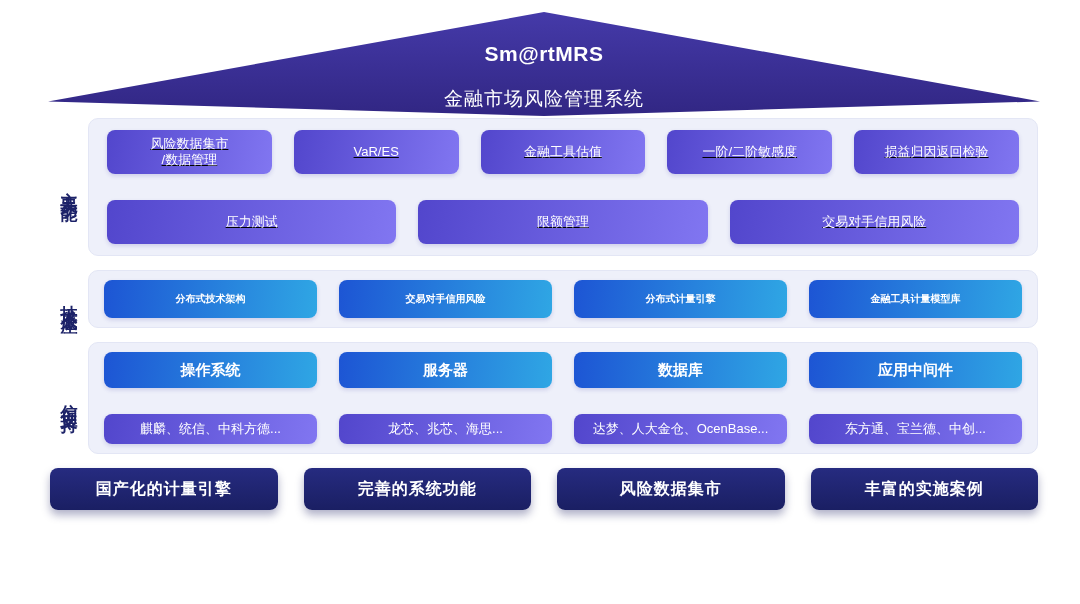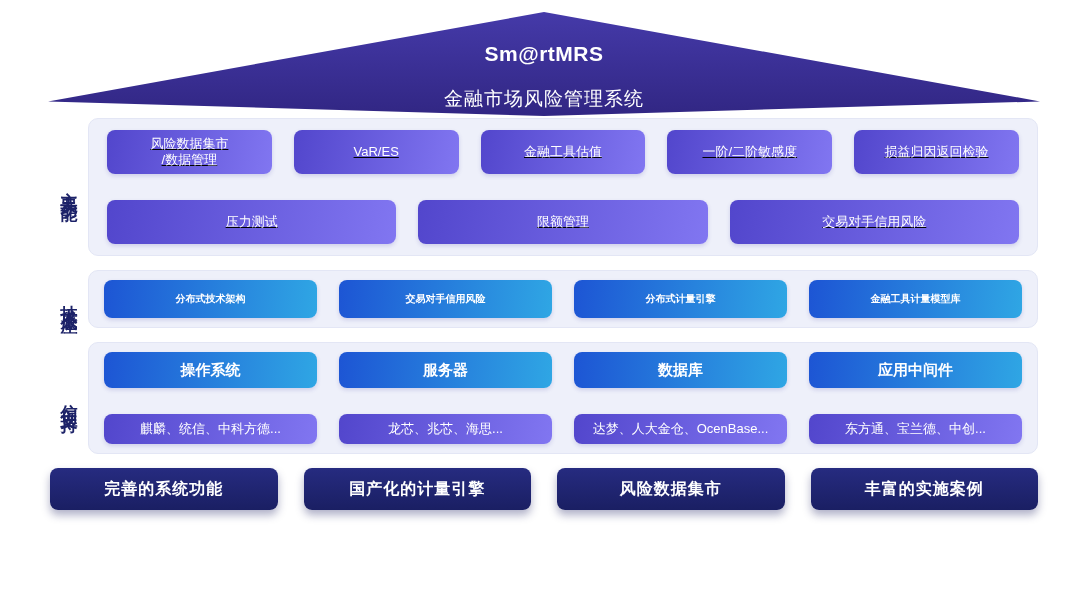--- a/index.html
+++ b/index.html
@@ -113,20 +113,20 @@
         <div class="row">
           <div class="btn purple vendor">麒麟、统信、中科方德...</div>
           <div class="btn purple vendor">龙芯、兆芯、海思...</div>
           <div class="btn purple vendor">达梦、人大金仓、OcenBase...</div>
           <div class="btn purple vendor">东方通、宝兰德、中创...</div>
         </div>
       </div>
     </div>
 
     <div class="footer-row">
+      <div class="footer-btn">国产化的计量引擎</div>
       <div class="footer-btn">完善的系统功能</div>
-      <div class="footer-btn">国产化的计量引擎</div>
       <div class="footer-btn">风险数据集市</div>
       <div class="footer-btn">丰富的实施案例</div>
     </div>
 
   </div>
 </div>
 
 </body></html>

